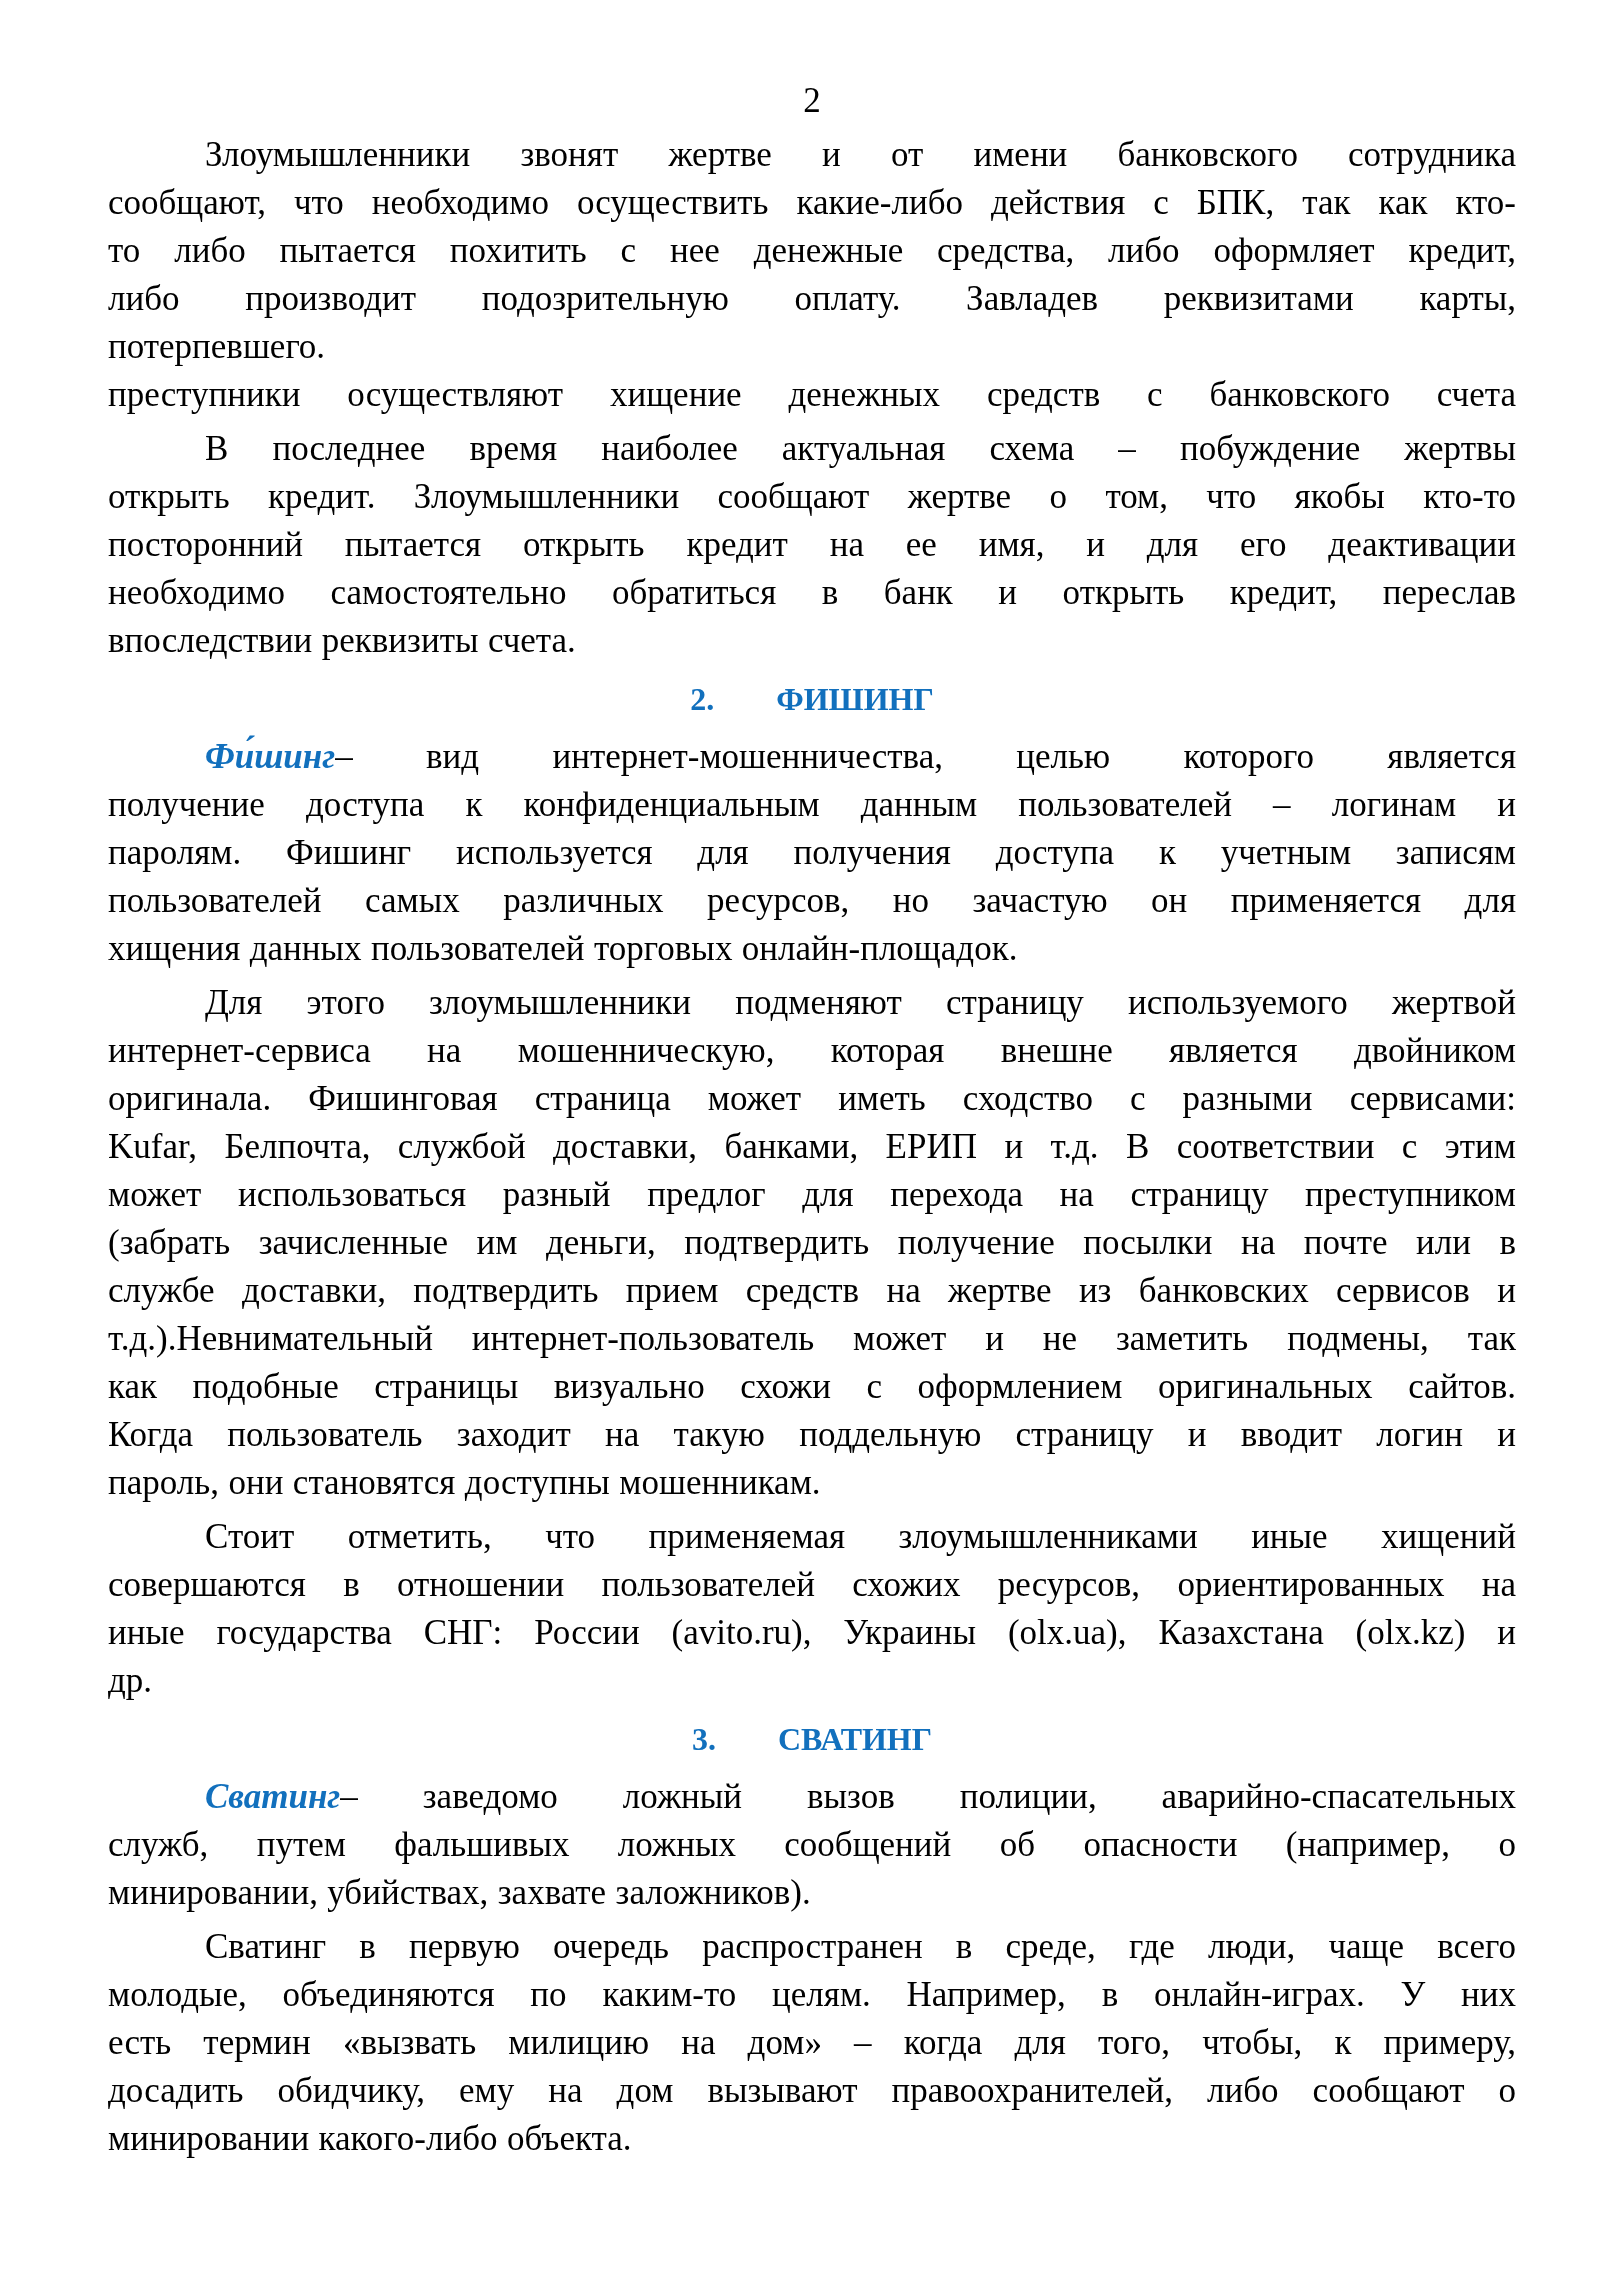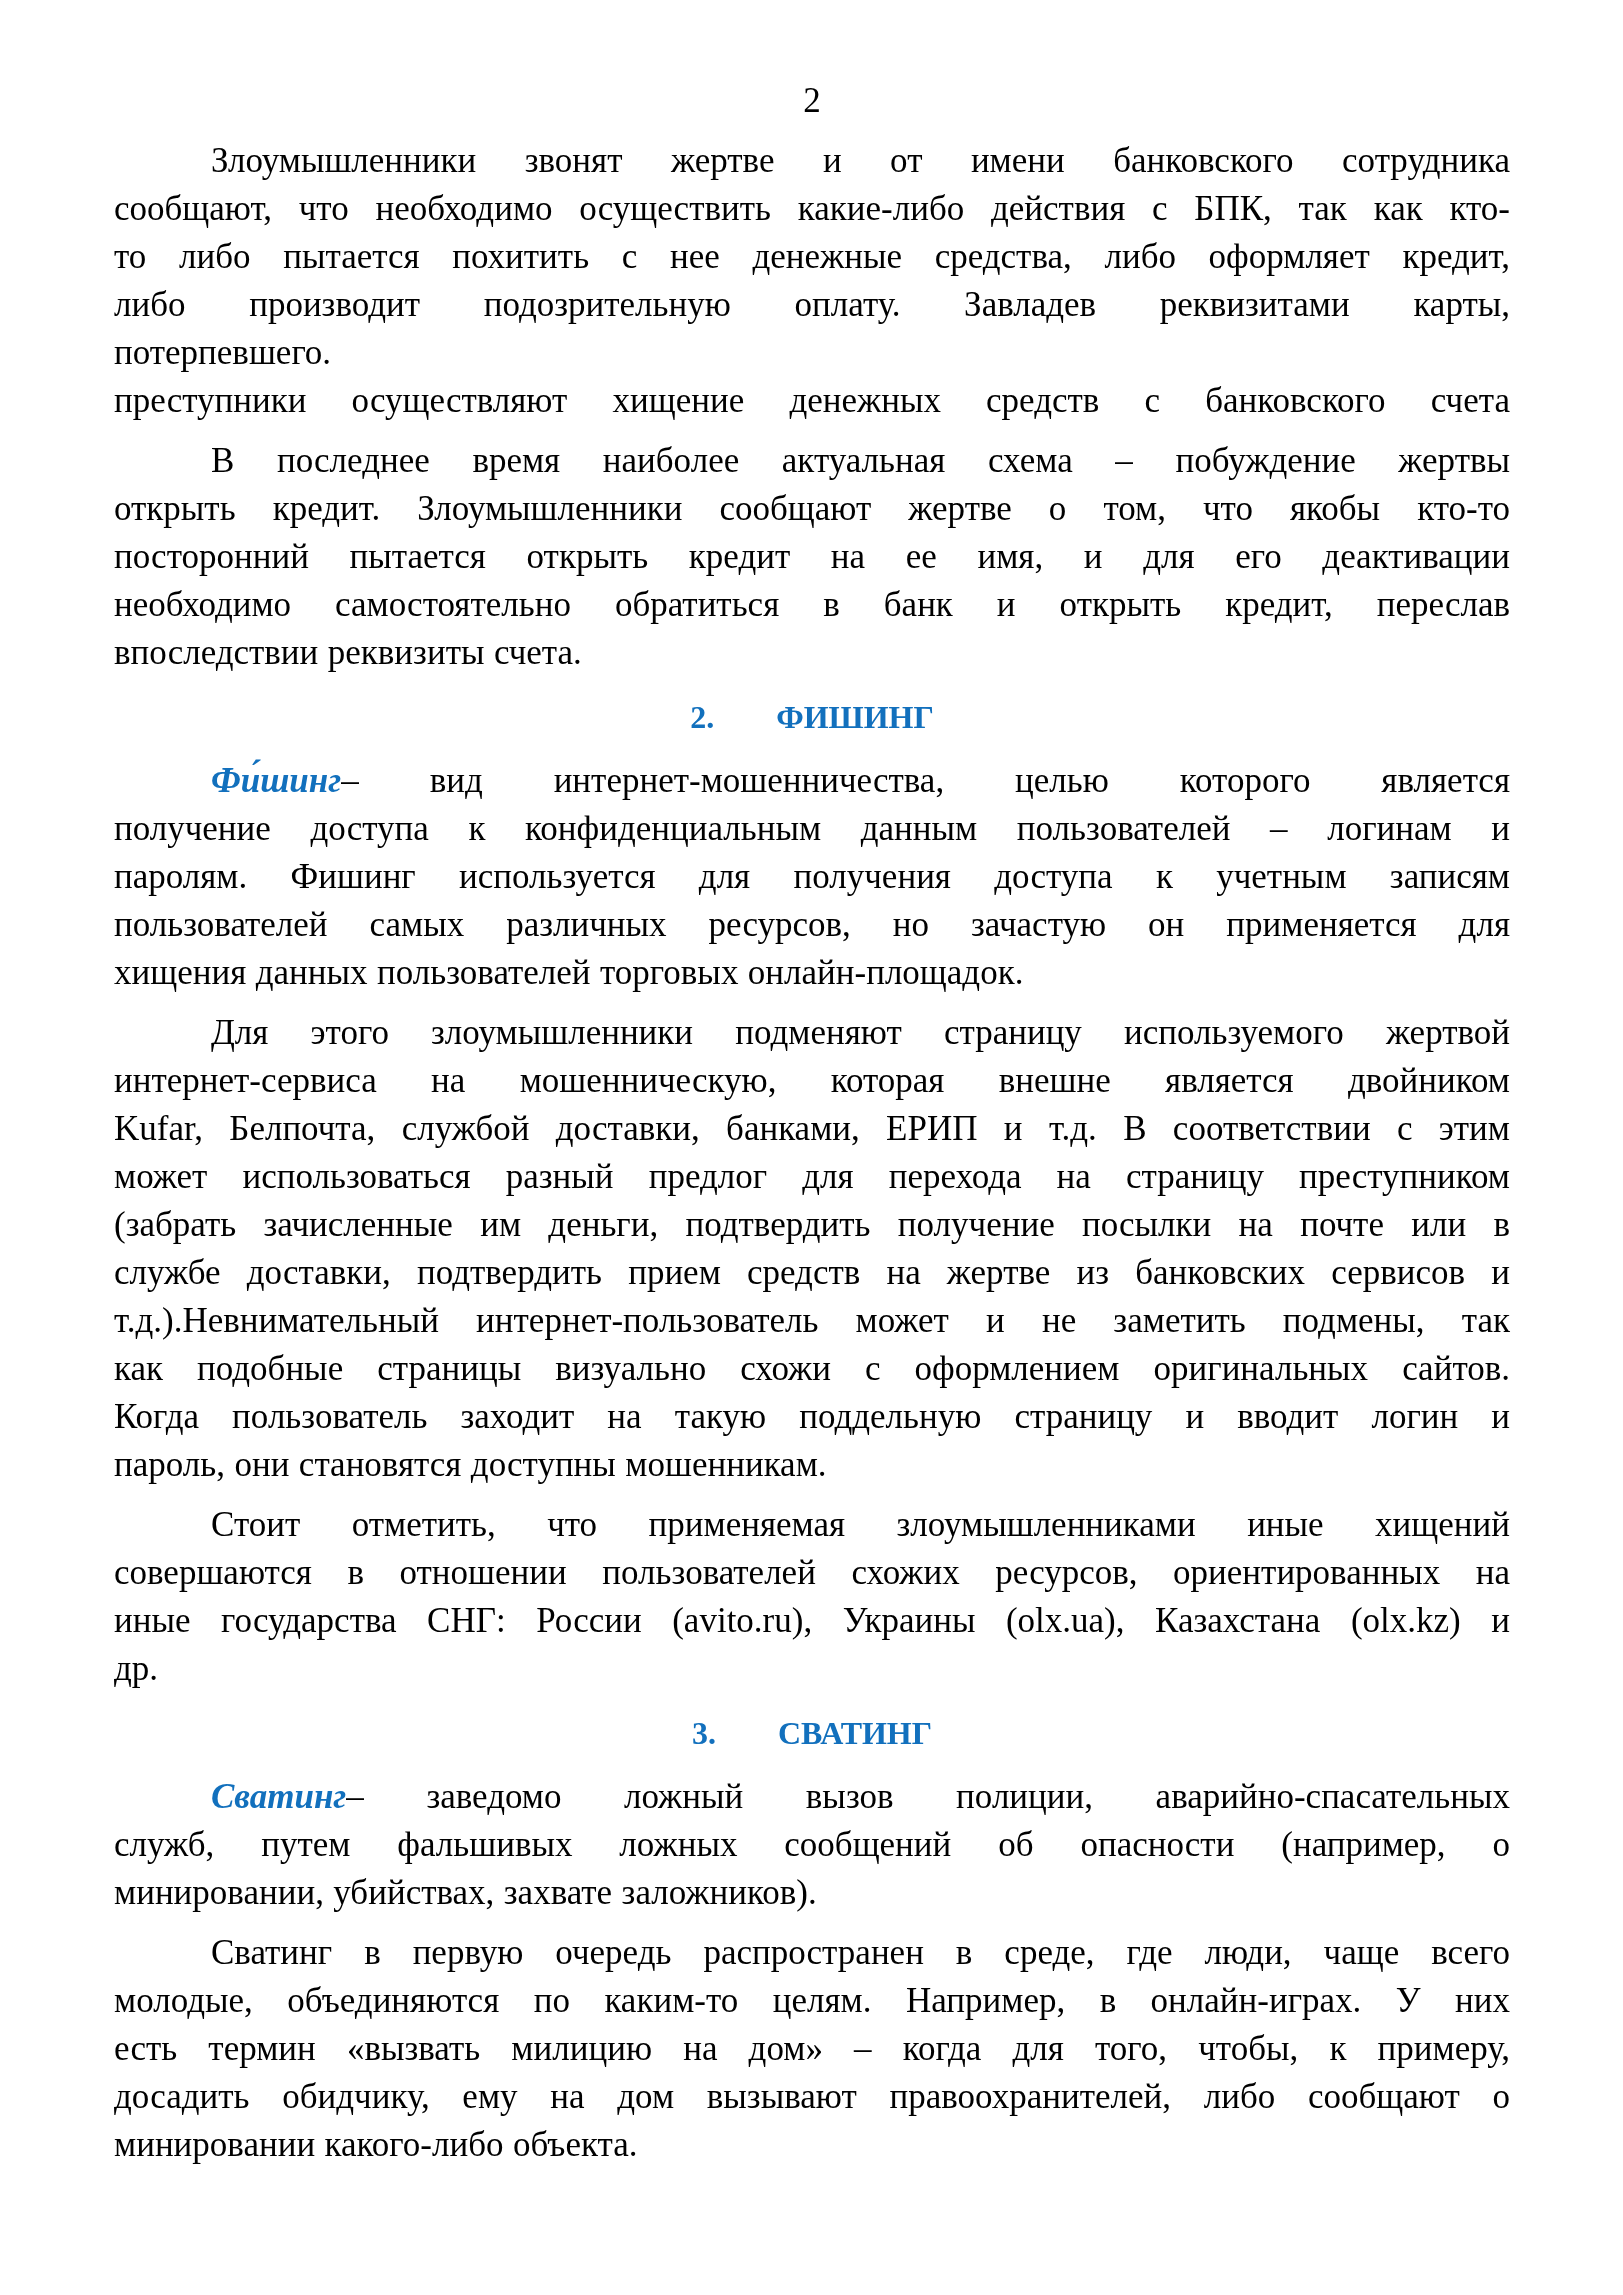--- a/index.html
+++ b/index.html
@@ -18,21 +18,21 @@
     color: #000000;
     overflow: hidden;
   }
   .pagenum {
     text-align: center;
     font-size: 35px;
     line-height: 48px;
     margin-bottom: 2.6px;
   }
   .para {
-    margin: 12px;
+    margin: 6px;
   }
   .line {
     font-size: 35px;
     line-height: 48px;
     text-align: justify;
     text-align-last: justify;
     -moz-text-align-last: justify;
     word-spacing: 0.7px;
   }
   .para .line.first {
@@ -88,20 +88,21 @@
       <div class="para">
         <div class="line first"><i class="lead">Фи́шинг</i><span class="dash">–</span> вид интернет-мошенничества, целью которого является</div>
         <div class="line">получение доступа к конфиденциальным данным пользователей – логинам и</div>
         <div class="line">паролям. Фишинг используется для получения доступа к учетным записям</div>
         <div class="line">пользователей самых различных ресурсов, но зачастую он применяется для</div>
         <div class="line last">хищения данных пользователей торговых онлайн-площадок.</div>
       </div>
       <div class="para">
         <div class="line first">Для этого злоумышленники подменяют страницу используемого жертвой</div>
         <div class="line">интернет-сервиса на мошенническую, которая внешне является двойником</div>
+        <div class="line">оригинала. Фишинговая страница может иметь сходство с разными сервисами:</div>
         <div class="line">Kufar, Белпочта, службой доставки, банками, ЕРИП и т.д. В соответствии с этим</div>
         <div class="line">может использоваться разный предлог для перехода на страницу преступником</div>
         <div class="line">(забрать зачисленные им деньги, подтвердить получение посылки на почте или в</div>
         <div class="line">службе доставки, подтвердить прием средств на жертве из банковских сервисов и</div>
         <div class="line">т.д.).Невнимательный интернет-пользователь может и не заметить подмены, так</div>
         <div class="line">как подобные страницы визуально схожи с оформлением оригинальных сайтов.</div>
         <div class="line">Когда пользователь заходит на такую поддельную страницу и вводит логин и</div>
         <div class="line last">пароль, они становятся доступны мошенникам.</div>
       </div>
       <div class="para">

